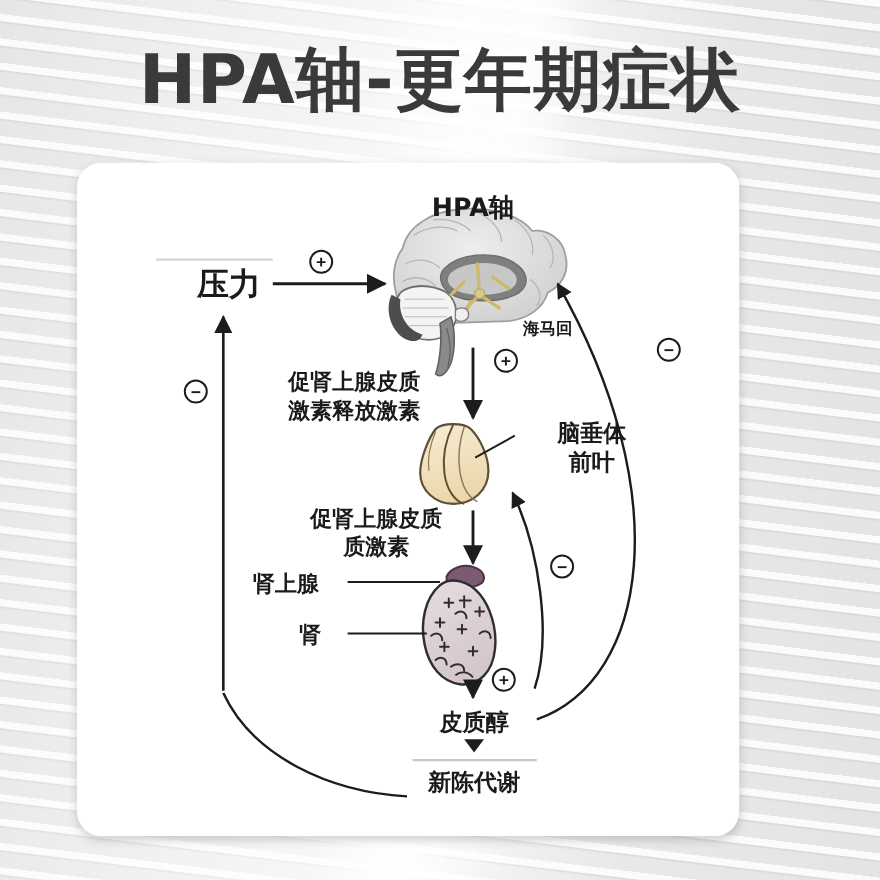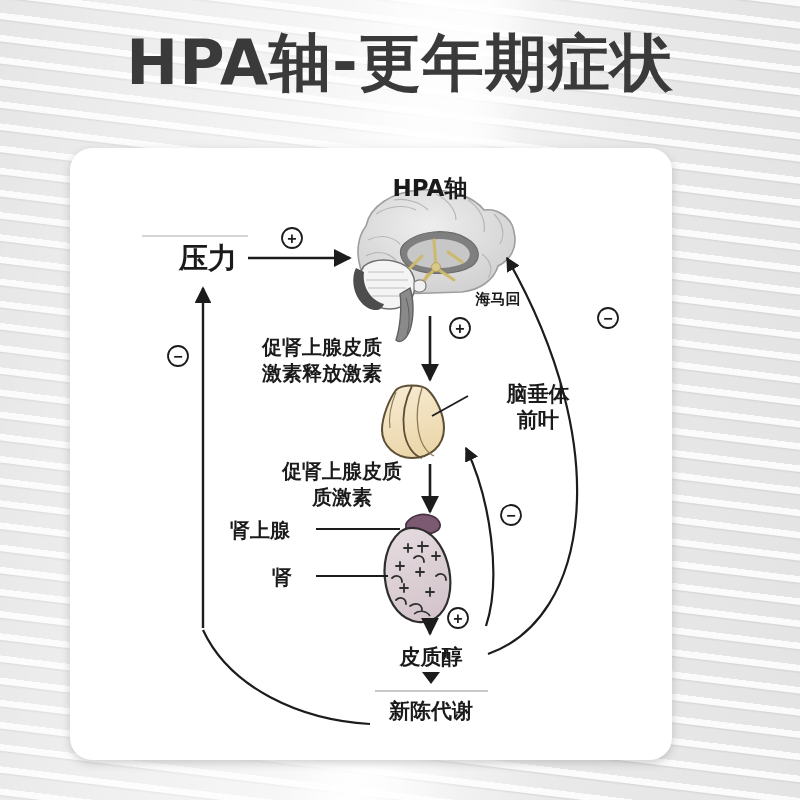--- a/index.html
+++ b/index.html
@@ -29,21 +29,21 @@
       linear-gradient(90deg,#e6e6e6 0%,#ececec 30%,#f2f2f2 50%,#e9e9e9 70%,#e4e4e4 100%);
   }
   #bg-sheen{
     position:absolute;left:0;top:0;width:800px;height:800px;
     background:linear-gradient(95deg,rgba(255,255,255,0) 40%,rgba(255,255,255,.75) 50%,rgba(255,255,255,0) 61%);
     pointer-events:none;
   }
 
   
   #page-title{
-    position:absolute;left:0;top:32px;width:800px;
+    position:absolute;left:0;top:42px;width:800px;
     text-align:center;
     font-size:62px;line-height:62px;
     font-weight:bold;
     letter-spacing:1px;
     color:#3a3a3a;
   }
 
   
   #diagram-card{
     position:absolute;left:70px;top:148px;

